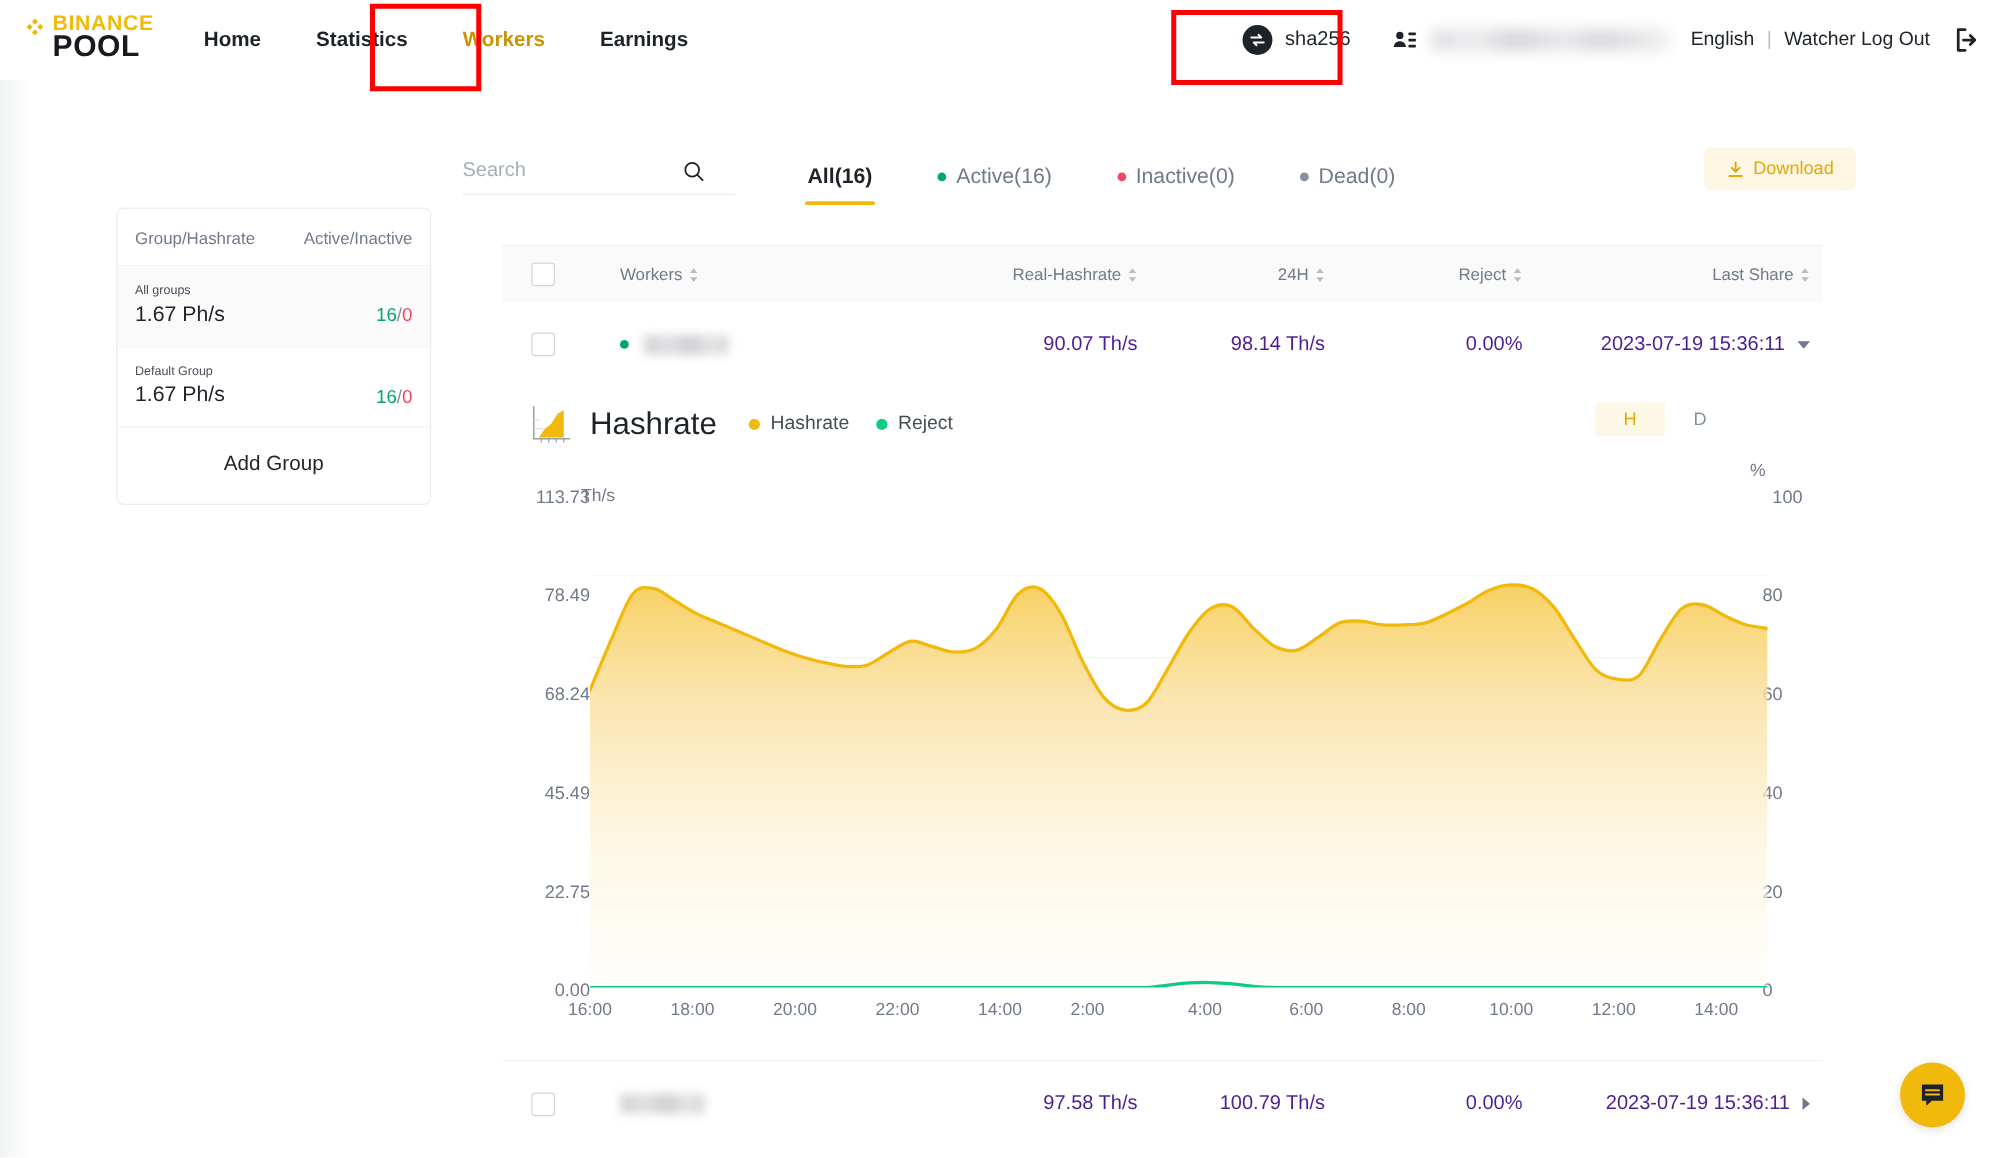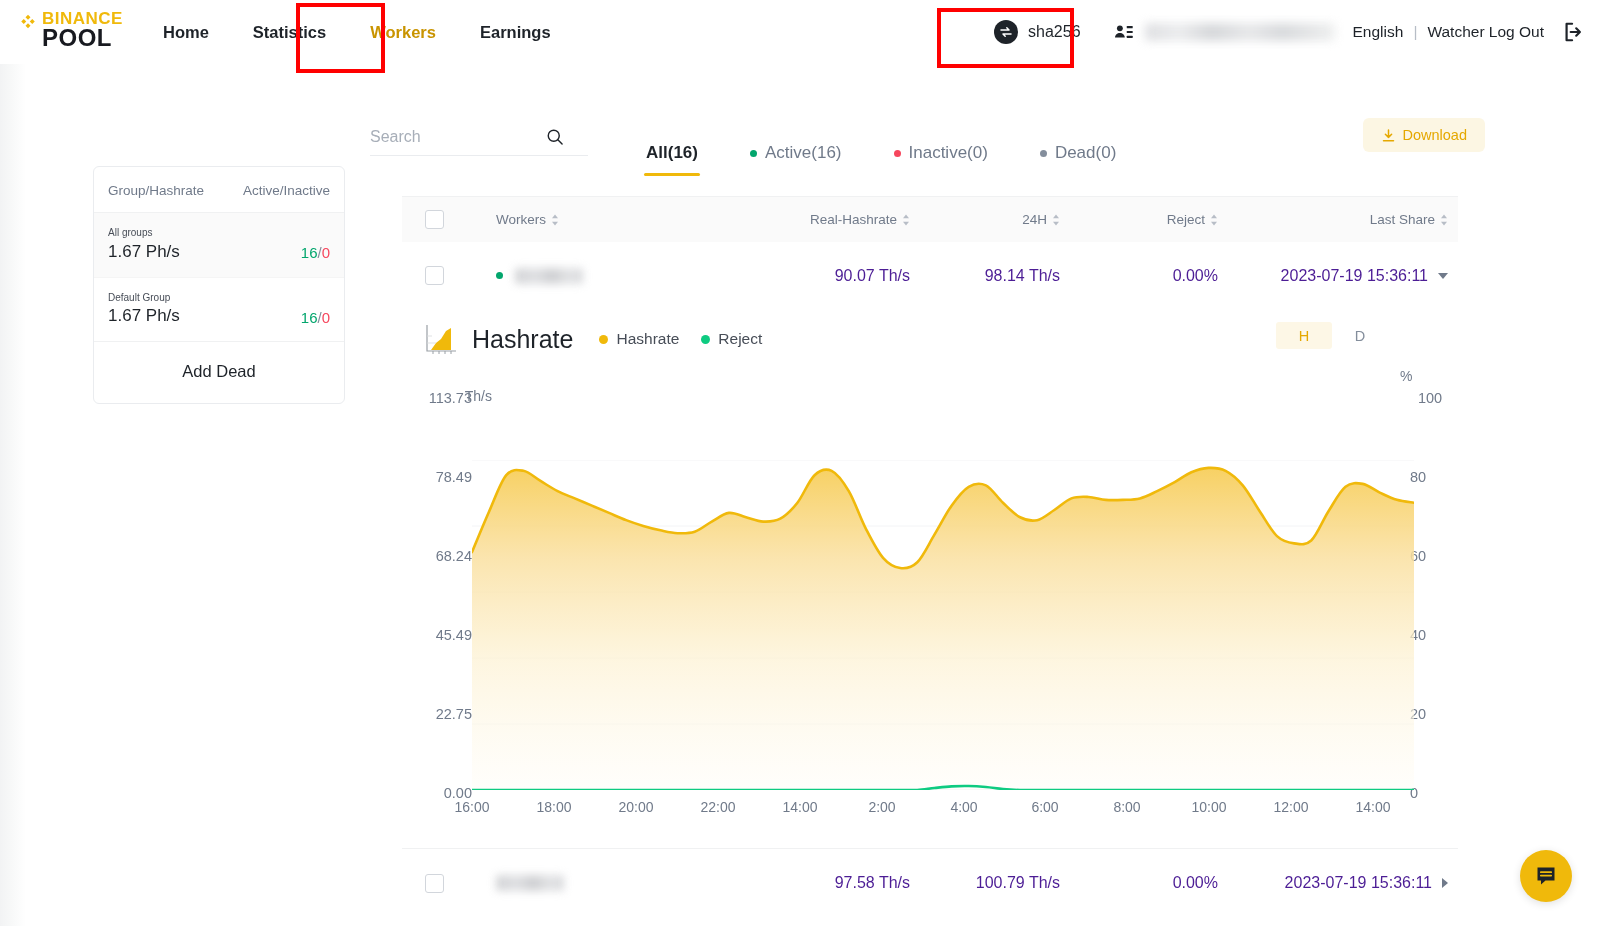--- a/index.html
+++ b/index.html
@@ -105,21 +105,21 @@
     position:absolute; left:0; top:0; width:218px; height:38px;
     border-bottom:1px solid #eaecef; display:flex; align-items:center;
   }
   .search-input {
     border:none; outline:none; background:transparent;
     font-size:16px; color:#1e2329; width:175px; font-family:"Liberation Sans", sans-serif;
   }
   .search-input::placeholder { color:#a7aeb8; }
   .search-icon { width:20px; height:20px; cursor:pointer; }
 
-  .tabs { position:absolute; left:250px; top:16px; display:flex; align-items:center; gap:0; }
+  .tabs { position:absolute; left:250px; top:4px; display:flex; align-items:center; gap:0; }
   .tab {
     display:flex; align-items:center; gap:8px; padding:0 26px; height:38px;
     font-size:17px; color:#707a8a; cursor:pointer; position:relative; white-space:nowrap;
   }
   .tab.active { color:#1e2329; font-weight:bold; }
   .tab.active .tab-underline {
     position:absolute; left:50%; transform:translateX(-50%); bottom:-4px;
     width:56px; height:3px; background:#F0B90B; border-radius:2px;
   }
   .dot { width:7px; height:7px; border-radius:50%; flex:none; }
@@ -297,21 +297,21 @@
     <div class="sb-row">
       <div class="sb-row-left">
         <div class="sb-name">Default Group</div>
         <div class="sb-rate">1.67 Ph/s</div>
       </div>
       <div class="sb-counts">
         <span class="sb-active">16</span><span class="sb-slash">/</span><span class="sb-inactive">0</span>
       </div>
     </div>
 
-    <div class="sb-add">Add Dead</div>
+    <div class="sb-add">Add Group</div>
   </div>
 
   <div class="content-top">
 
     <div class="search-box">
       <input class="search-input" type="text" placeholder="Search" style="">
       <svg class="search-icon" viewBox="0 0 24 24">
         <circle cx="10.5" cy="10.5" r="6.6" stroke="#1e2329" stroke-width="1.7" fill="none"></circle>
         <path d="M15.4 15.4L20.5 20.5" stroke="#1e2329" stroke-width="1.7" stroke-linecap="round"></path>
       </svg>
@@ -476,21 +476,21 @@
         <path id="areaPath" fill="url(#fillGrad)" d="M 0.00 92.07 C 2.85 85.30, 11.42 64.26, 17.13 51.45 C 22.84 38.63, 28.55 21.95, 34.25 15.18 C 39.96 8.40, 45.67 9.86, 51.38 10.82 C 57.09 11.79, 62.80 17.59, 68.51 20.98 C 74.22 24.36, 79.93 28.23, 85.64 31.13 C 91.35 34.04, 97.05 35.97, 102.76 38.39 C 108.47 40.81, 114.18 43.22, 119.89 45.64 C 125.60 48.06, 131.31 50.48, 137.02 52.90 C 142.73 55.31, 148.44 57.97, 154.15 60.15 C 159.85 62.33, 165.56 64.26, 171.27 65.95 C 176.98 67.65, 182.69 69.10, 188.40 70.31 C 194.11 71.51, 199.82 72.97, 205.53 73.21 C 211.24 73.45, 216.95 73.69, 222.65 71.76 C 228.36 69.82, 234.07 64.74, 239.78 61.60 C 245.49 58.46, 251.20 53.62, 256.91 52.90 C 262.62 52.17, 268.33 55.80, 274.04 57.25 C 279.75 58.70, 285.45 61.36, 291.16 61.60 C 296.87 61.84, 302.58 61.84, 308.29 58.70 C 314.00 55.56, 319.71 49.99, 325.42 42.74 C 331.13 35.49, 336.84 20.50, 342.55 15.18 C 348.25 9.86, 353.96 8.16, 359.67 10.82 C 365.38 13.48, 371.09 21.46, 376.80 31.13 C 382.51 40.81, 388.22 57.73, 393.93 68.86 C 399.64 79.98, 405.35 91.34, 411.05 97.87 C 416.76 104.40, 422.47 107.30, 428.18 108.03 C 433.89 108.75, 439.60 107.79, 445.31 102.22 C 451.02 96.66, 456.73 84.09, 462.44 74.66 C 468.15 65.23, 473.85 53.62, 479.56 45.64 C 485.27 37.66, 490.98 30.17, 496.69 26.78 C 502.40 23.40, 508.11 22.67, 513.82 25.33 C 519.53 27.99, 525.24 37.42, 530.95 42.74 C 536.65 48.06, 542.36 54.35, 548.07 57.25 C 553.78 60.15, 559.49 61.36, 565.20 60.15 C 570.91 58.94, 576.62 53.62, 582.33 49.99 C 588.04 46.37, 593.75 40.56, 599.45 38.39 C 605.16 36.21, 610.87 36.70, 616.58 36.94 C 622.29 37.18, 628.00 39.36, 633.71 39.84 C 639.42 40.32, 645.13 40.08, 650.84 39.84 C 656.55 39.60, 662.25 39.84, 667.96 38.39 C 673.67 36.94, 679.38 33.79, 685.09 31.13 C 690.80 28.47, 696.51 25.57, 702.22 22.43 C 707.93 19.29, 713.64 14.69, 719.35 12.27 C 725.05 9.86, 730.76 8.16, 736.47 7.92 C 742.18 7.68, 747.89 7.92, 753.60 10.82 C 759.31 13.72, 765.02 18.56, 770.73 25.33 C 776.44 32.10, 782.15 42.98, 787.85 51.45 C 793.56 59.91, 799.27 70.79, 804.98 76.11 C 810.69 81.43, 816.40 82.64, 822.11 83.36 C 827.82 84.09, 833.53 85.78, 839.24 80.46 C 844.95 75.14, 850.65 60.39, 856.36 51.45 C 862.07 42.50, 867.78 31.38, 873.49 26.78 C 879.20 22.19, 884.91 22.91, 890.62 23.88 C 896.33 24.85, 902.04 29.93, 907.75 32.59 C 913.45 35.24, 919.16 38.15, 924.87 39.84 C 930.58 41.53, 939.15 42.26, 942.00 42.74 L 942 330 L 0 330 Z"></path>
         <path id="linePath" fill="none" stroke="#F0B90B" stroke-width="2.6" stroke-linejoin="round" stroke-linecap="round" d="M 0.00 92.07 C 2.85 85.30, 11.42 64.26, 17.13 51.45 C 22.84 38.63, 28.55 21.95, 34.25 15.18 C 39.96 8.40, 45.67 9.86, 51.38 10.82 C 57.09 11.79, 62.80 17.59, 68.51 20.98 C 74.22 24.36, 79.93 28.23, 85.64 31.13 C 91.35 34.04, 97.05 35.97, 102.76 38.39 C 108.47 40.81, 114.18 43.22, 119.89 45.64 C 125.60 48.06, 131.31 50.48, 137.02 52.90 C 142.73 55.31, 148.44 57.97, 154.15 60.15 C 159.85 62.33, 165.56 64.26, 171.27 65.95 C 176.98 67.65, 182.69 69.10, 188.40 70.31 C 194.11 71.51, 199.82 72.97, 205.53 73.21 C 211.24 73.45, 216.95 73.69, 222.65 71.76 C 228.36 69.82, 234.07 64.74, 239.78 61.60 C 245.49 58.46, 251.20 53.62, 256.91 52.90 C 262.62 52.17, 268.33 55.80, 274.04 57.25 C 279.75 58.70, 285.45 61.36, 291.16 61.60 C 296.87 61.84, 302.58 61.84, 308.29 58.70 C 314.00 55.56, 319.71 49.99, 325.42 42.74 C 331.13 35.49, 336.84 20.50, 342.55 15.18 C 348.25 9.86, 353.96 8.16, 359.67 10.82 C 365.38 13.48, 371.09 21.46, 376.80 31.13 C 382.51 40.81, 388.22 57.73, 393.93 68.86 C 399.64 79.98, 405.35 91.34, 411.05 97.87 C 416.76 104.40, 422.47 107.30, 428.18 108.03 C 433.89 108.75, 439.60 107.79, 445.31 102.22 C 451.02 96.66, 456.73 84.09, 462.44 74.66 C 468.15 65.23, 473.85 53.62, 479.56 45.64 C 485.27 37.66, 490.98 30.17, 496.69 26.78 C 502.40 23.40, 508.11 22.67, 513.82 25.33 C 519.53 27.99, 525.24 37.42, 530.95 42.74 C 536.65 48.06, 542.36 54.35, 548.07 57.25 C 553.78 60.15, 559.49 61.36, 565.20 60.15 C 570.91 58.94, 576.62 53.62, 582.33 49.99 C 588.04 46.37, 593.75 40.56, 599.45 38.39 C 605.16 36.21, 610.87 36.70, 616.58 36.94 C 622.29 37.18, 628.00 39.36, 633.71 39.84 C 639.42 40.32, 645.13 40.08, 650.84 39.84 C 656.55 39.60, 662.25 39.84, 667.96 38.39 C 673.67 36.94, 679.38 33.79, 685.09 31.13 C 690.80 28.47, 696.51 25.57, 702.22 22.43 C 707.93 19.29, 713.64 14.69, 719.35 12.27 C 725.05 9.86, 730.76 8.16, 736.47 7.92 C 742.18 7.68, 747.89 7.92, 753.60 10.82 C 759.31 13.72, 765.02 18.56, 770.73 25.33 C 776.44 32.10, 782.15 42.98, 787.85 51.45 C 793.56 59.91, 799.27 70.79, 804.98 76.11 C 810.69 81.43, 816.40 82.64, 822.11 83.36 C 827.82 84.09, 833.53 85.78, 839.24 80.46 C 844.95 75.14, 850.65 60.39, 856.36 51.45 C 862.07 42.50, 867.78 31.38, 873.49 26.78 C 879.20 22.19, 884.91 22.91, 890.62 23.88 C 896.33 24.85, 902.04 29.93, 907.75 32.59 C 913.45 35.24, 919.16 38.15, 924.87 39.84 C 930.58 41.53, 939.15 42.26, 942.00 42.74"></path>
         <path id="rejectPath" fill="none" stroke="#0ECB81" stroke-width="2.6" stroke-linejoin="round" stroke-linecap="round" d="M 0.00 330.00 C 2.85 330.00, 11.42 330.00, 17.13 330.00 C 22.84 330.00, 28.55 330.00, 34.25 330.00 C 39.96 330.00, 45.67 330.00, 51.38 330.00 C 57.09 330.00, 62.80 330.00, 68.51 330.00 C 74.22 330.00, 79.93 330.00, 85.64 330.00 C 91.35 330.00, 97.05 330.00, 102.76 330.00 C 108.47 330.00, 114.18 330.00, 119.89 330.00 C 125.60 330.00, 131.31 330.00, 137.02 330.00 C 142.73 330.00, 148.44 330.00, 154.15 330.00 C 159.85 330.00, 165.56 330.00, 171.27 330.00 C 176.98 330.00, 182.69 330.00, 188.40 330.00 C 194.11 330.00, 199.82 330.00, 205.53 330.00 C 211.24 330.00, 216.95 330.00, 222.65 330.00 C 228.36 330.00, 234.07 330.00, 239.78 330.00 C 245.49 330.00, 251.20 330.00, 256.91 330.00 C 262.62 330.00, 268.33 330.00, 274.04 330.00 C 279.75 330.00, 285.45 330.00, 291.16 330.00 C 296.87 330.00, 302.58 330.00, 308.29 330.00 C 314.00 330.00, 319.71 330.00, 325.42 330.00 C 331.13 330.00, 336.84 330.00, 342.55 330.00 C 348.25 330.00, 353.96 330.00, 359.67 330.00 C 365.38 330.00, 371.09 330.00, 376.80 330.00 C 382.51 330.00, 388.22 330.00, 393.93 330.00 C 399.64 330.00, 405.35 330.00, 411.05 330.00 C 416.76 330.00, 422.47 330.00, 428.18 330.00 C 433.89 330.00, 439.60 330.33, 445.31 330.00 C 451.02 329.67, 456.73 328.63, 462.44 328.02 C 468.15 327.41, 473.85 326.70, 479.56 326.37 C 485.27 326.04, 490.98 325.93, 496.69 326.04 C 502.40 326.15, 508.11 326.53, 513.82 327.03 C 519.53 327.52, 525.24 328.51, 530.95 329.01 C 536.65 329.50, 542.36 329.83, 548.07 330.00 C 553.78 330.17, 559.49 330.00, 565.20 330.00 C 570.91 330.00, 576.62 330.00, 582.33 330.00 C 588.04 330.00, 593.75 330.00, 599.45 330.00 C 605.16 330.00, 610.87 330.00, 616.58 330.00 C 622.29 330.00, 628.00 330.00, 633.71 330.00 C 639.42 330.00, 645.13 330.00, 650.84 330.00 C 656.55 330.00, 662.25 330.00, 667.96 330.00 C 673.67 330.00, 679.38 330.00, 685.09 330.00 C 690.80 330.00, 696.51 330.00, 702.22 330.00 C 707.93 330.00, 713.64 330.00, 719.35 330.00 C 725.05 330.00, 730.76 330.00, 736.47 330.00 C 742.18 330.00, 747.89 330.00, 753.60 330.00 C 759.31 330.00, 765.02 330.00, 770.73 330.00 C 776.44 330.00, 782.15 330.00, 787.85 330.00 C 793.56 330.00, 799.27 330.00, 804.98 330.00 C 810.69 330.00, 816.40 330.00, 822.11 330.00 C 827.82 330.00, 833.53 330.00, 839.24 330.00 C 844.95 330.00, 850.65 330.00, 856.36 330.00 C 862.07 330.00, 867.78 330.00, 873.49 330.00 C 879.20 330.00, 884.91 330.00, 890.62 330.00 C 896.33 330.00, 902.04 330.00, 907.75 330.00 C 913.45 330.00, 919.16 330.00, 924.87 330.00 C 930.58 330.00, 939.15 330.00, 942.00 330.00"></path>
       </svg>
 
       <span class="xtick" style="left:70px;  top:437px;">16:00</span>
       <span class="xtick" style="left:152px; top:437px;">18:00</span>
       <span class="xtick" style="left:234px; top:437px;">20:00</span>
       <span class="xtick" style="left:316px; top:437px;">22:00</span>
       <span class="xtick" style="left:398px; top:437px;">14:00</span>
-      <span class="xtick" style="left:480px; top:437px;">2:00</span>
+      <span class="xtick" style="left:468px; top:437px;">2:00</span>
       <span class="xtick" style="left:562px; top:437px;">4:00</span>
       <span class="xtick" style="left:643px; top:437px;">6:00</span>
       <span class="xtick" style="left:725px; top:437px;">8:00</span>
       <span class="xtick" style="left:807px; top:437px;">10:00</span>
       <span class="xtick" style="left:889px; top:437px;">12:00</span>
       <span class="xtick" style="left:971px; top:437px;">14:00</span>
     </div>
   </div>
 
   <div class="table-card" style="top:849px;">

